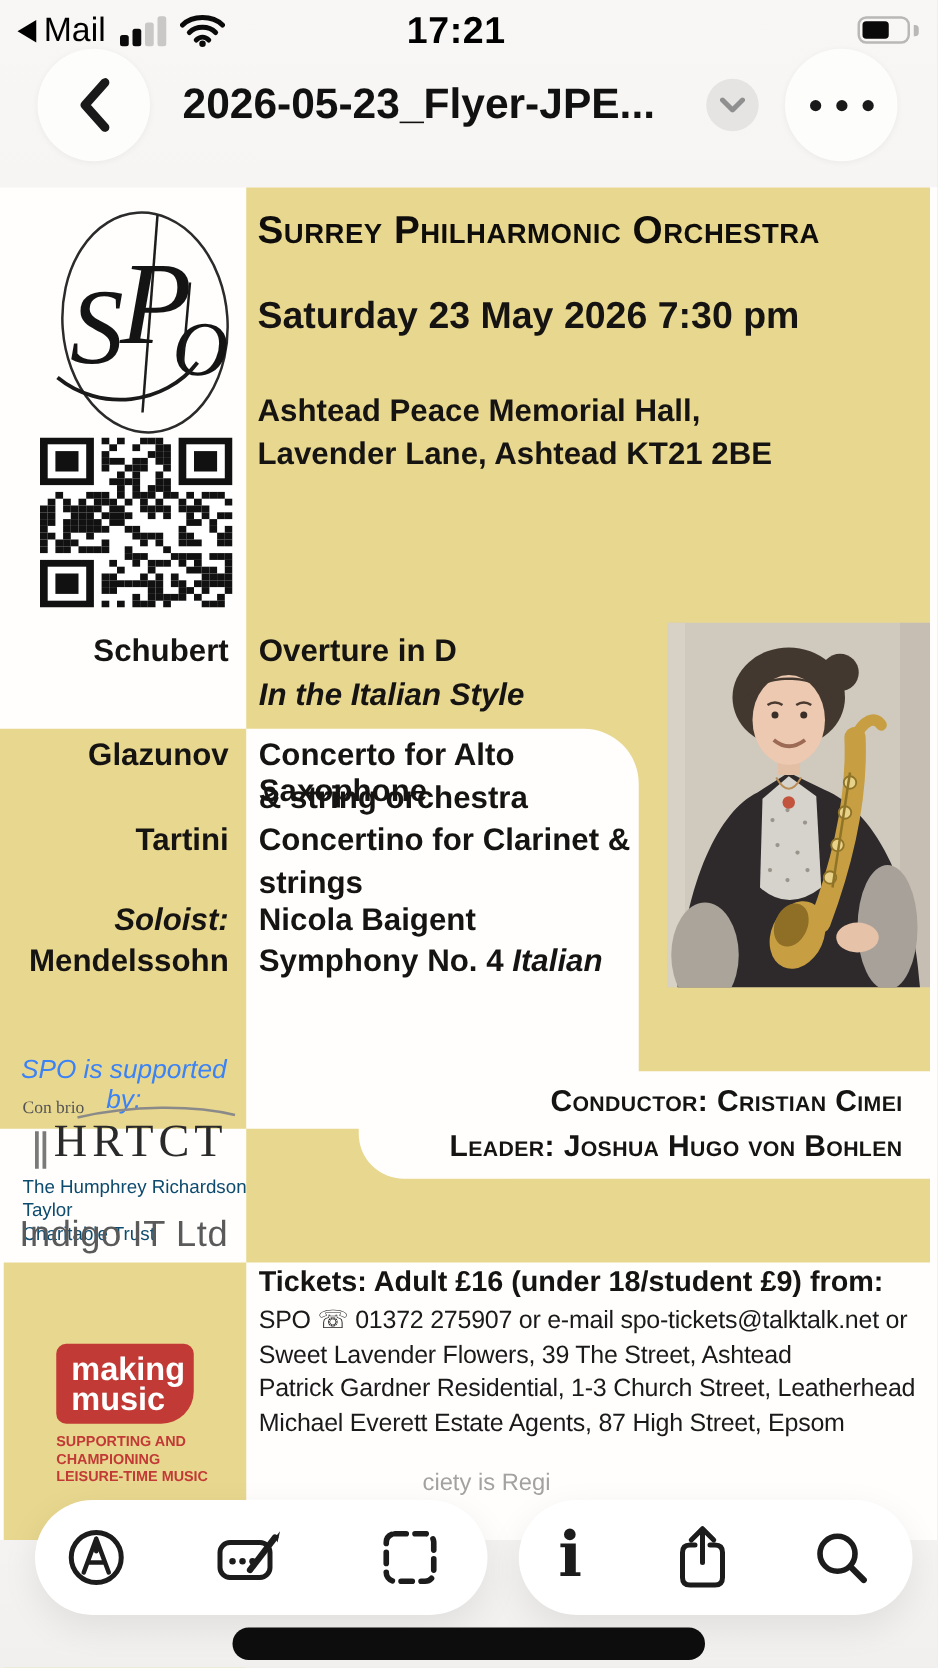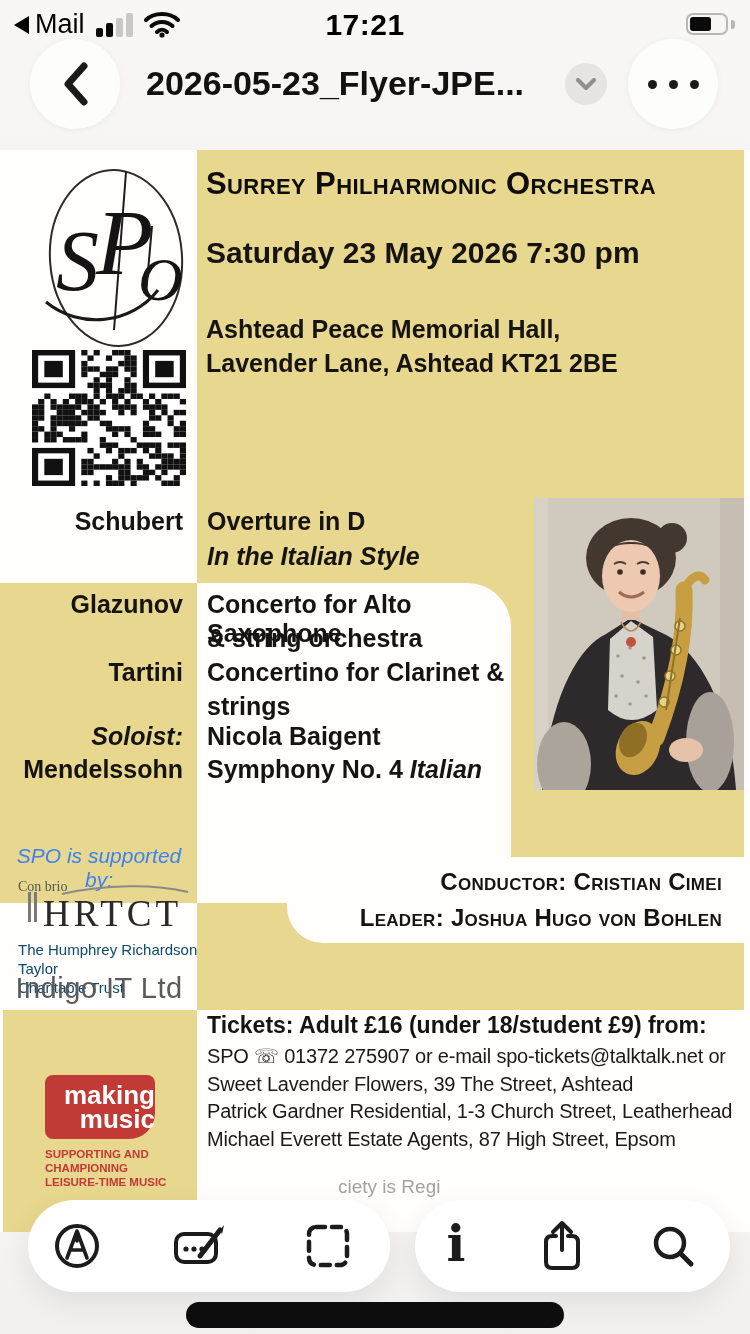--- a/index.html
+++ b/index.html
@@ -42,29 +42,29 @@
   .work{left:207px;width:310px;font-size:25px;font-weight:700;height:34px;}
   .it{font-style:italic;}
   .c1{top:357px;} .c2{top:440px;} .c3{top:508px;} .c4{top:572px;} .c5{top:605px;}
   .w1{top:357px;} .w1b{top:392px;font-weight:600;} .w2{top:440px;} .w2b{top:474px;} .w3{top:508px;} .w3b{top:542px;} .w4{top:572px;} .w5{top:605px;width:430px;}
   .photo{left:534px;top:348px;width:210px;height:292px;}
   .cond-box{left:287px;top:707px;width:457px;height:86px;background:#fffefd;border-radius:36px 0 0 36px;
     display:flex;flex-direction:column;justify-content:center;align-items:flex-end;padding-right:22px;box-sizing:border-box;}
   .cond-line{font-size:24px;font-weight:700;font-variant:small-caps;letter-spacing:.3px;line-height:36px;white-space:nowrap;}
   .supported{left:8px;top:694px;width:182px;text-align:center;font-size:21px;font-style:italic;font-weight:500;color:#3b82f6;}
   .conbrio{left:18px;top:729px;font-family:"Liberation Serif",serif;font-size:14px;color:#555;}
-  .hrtct{left:28px;top:742px;font-family:"Liberation Serif",serif;font-size:37px;letter-spacing:4px;color:#2a2a2a;display:flex;align-items:flex-start;}
+  .hrtct{left:28px;top:742px;font-family:"Liberation Serif",serif;font-size:37px;letter-spacing:4px;color:#2a2a2a;display:flex;align-items:flex-end;}
   .hrtct-bars{display:inline-flex;gap:3px;margin-right:6px;}
   .hrtct-bars i{display:block;width:3px;height:30px;background:#7a7a7a;}
   .humphrey{left:18px;top:790px;width:180px;font-size:15px;color:#0c4a6e;line-height:19px;}
   .indigo{left:8px;top:822px;width:182px;text-align:center;font-size:29px;color:#5a5a5a;letter-spacing:.5px;}
   .tickets-h{left:207px;top:862px;width:535px;font-size:23px;font-weight:700;}
   .tickets-l{left:207px;top:893px;width:540px;font-size:20px;line-height:27.5px;color:#1a1a1a;letter-spacing:-.2px;}
   .mm-box{left:45px;top:925px;width:110px;height:64px;background:#c23a36;border-radius:8px 8px 26px 8px;
-    color:#fff;font-weight:700;font-size:26px;line-height:24px;display:flex;flex-direction:column;justify-content:center;padding-left:12px;box-sizing:border-box;text-align:right;}
+    color:#fff;font-weight:700;font-size:26px;line-height:24px;display:flex;flex-direction:column;justify-content:center;padding-left:12px;box-sizing:border-box;}
   .mm-tag{left:45px;top:997px;width:150px;font-size:11.5px;line-height:14px;font-weight:700;color:#c23a36;}
   .partial{left:338px;top:1026px;font-size:19px;color:#a3a2a0;}
   
   .pill{background:#ffffff;border-radius:46px;box-shadow:0 10px 30px rgba(0,0,0,.08);}
   .pill-l{left:28px;top:1200px;width:362px;height:92px;}
   .pill-r{left:415px;top:1200px;width:315px;height:92px;}
   .tb-icon{width:56px;height:56px;display:flex;align-items:center;justify-content:center;}
   .info-glyph{font-family:"DejaVu Serif",serif;font-size:50px;font-weight:700;color:#1c1c1c;line-height:1;}
   .homebar{left:186px;top:1302px;width:378px;height:26px;border-radius:14px;background:#0d0d0d;}
   .shade-b{left:0;top:1232px;width:750px;height:102px;background:linear-gradient(#f4f3f1,#f1f0ee);}

